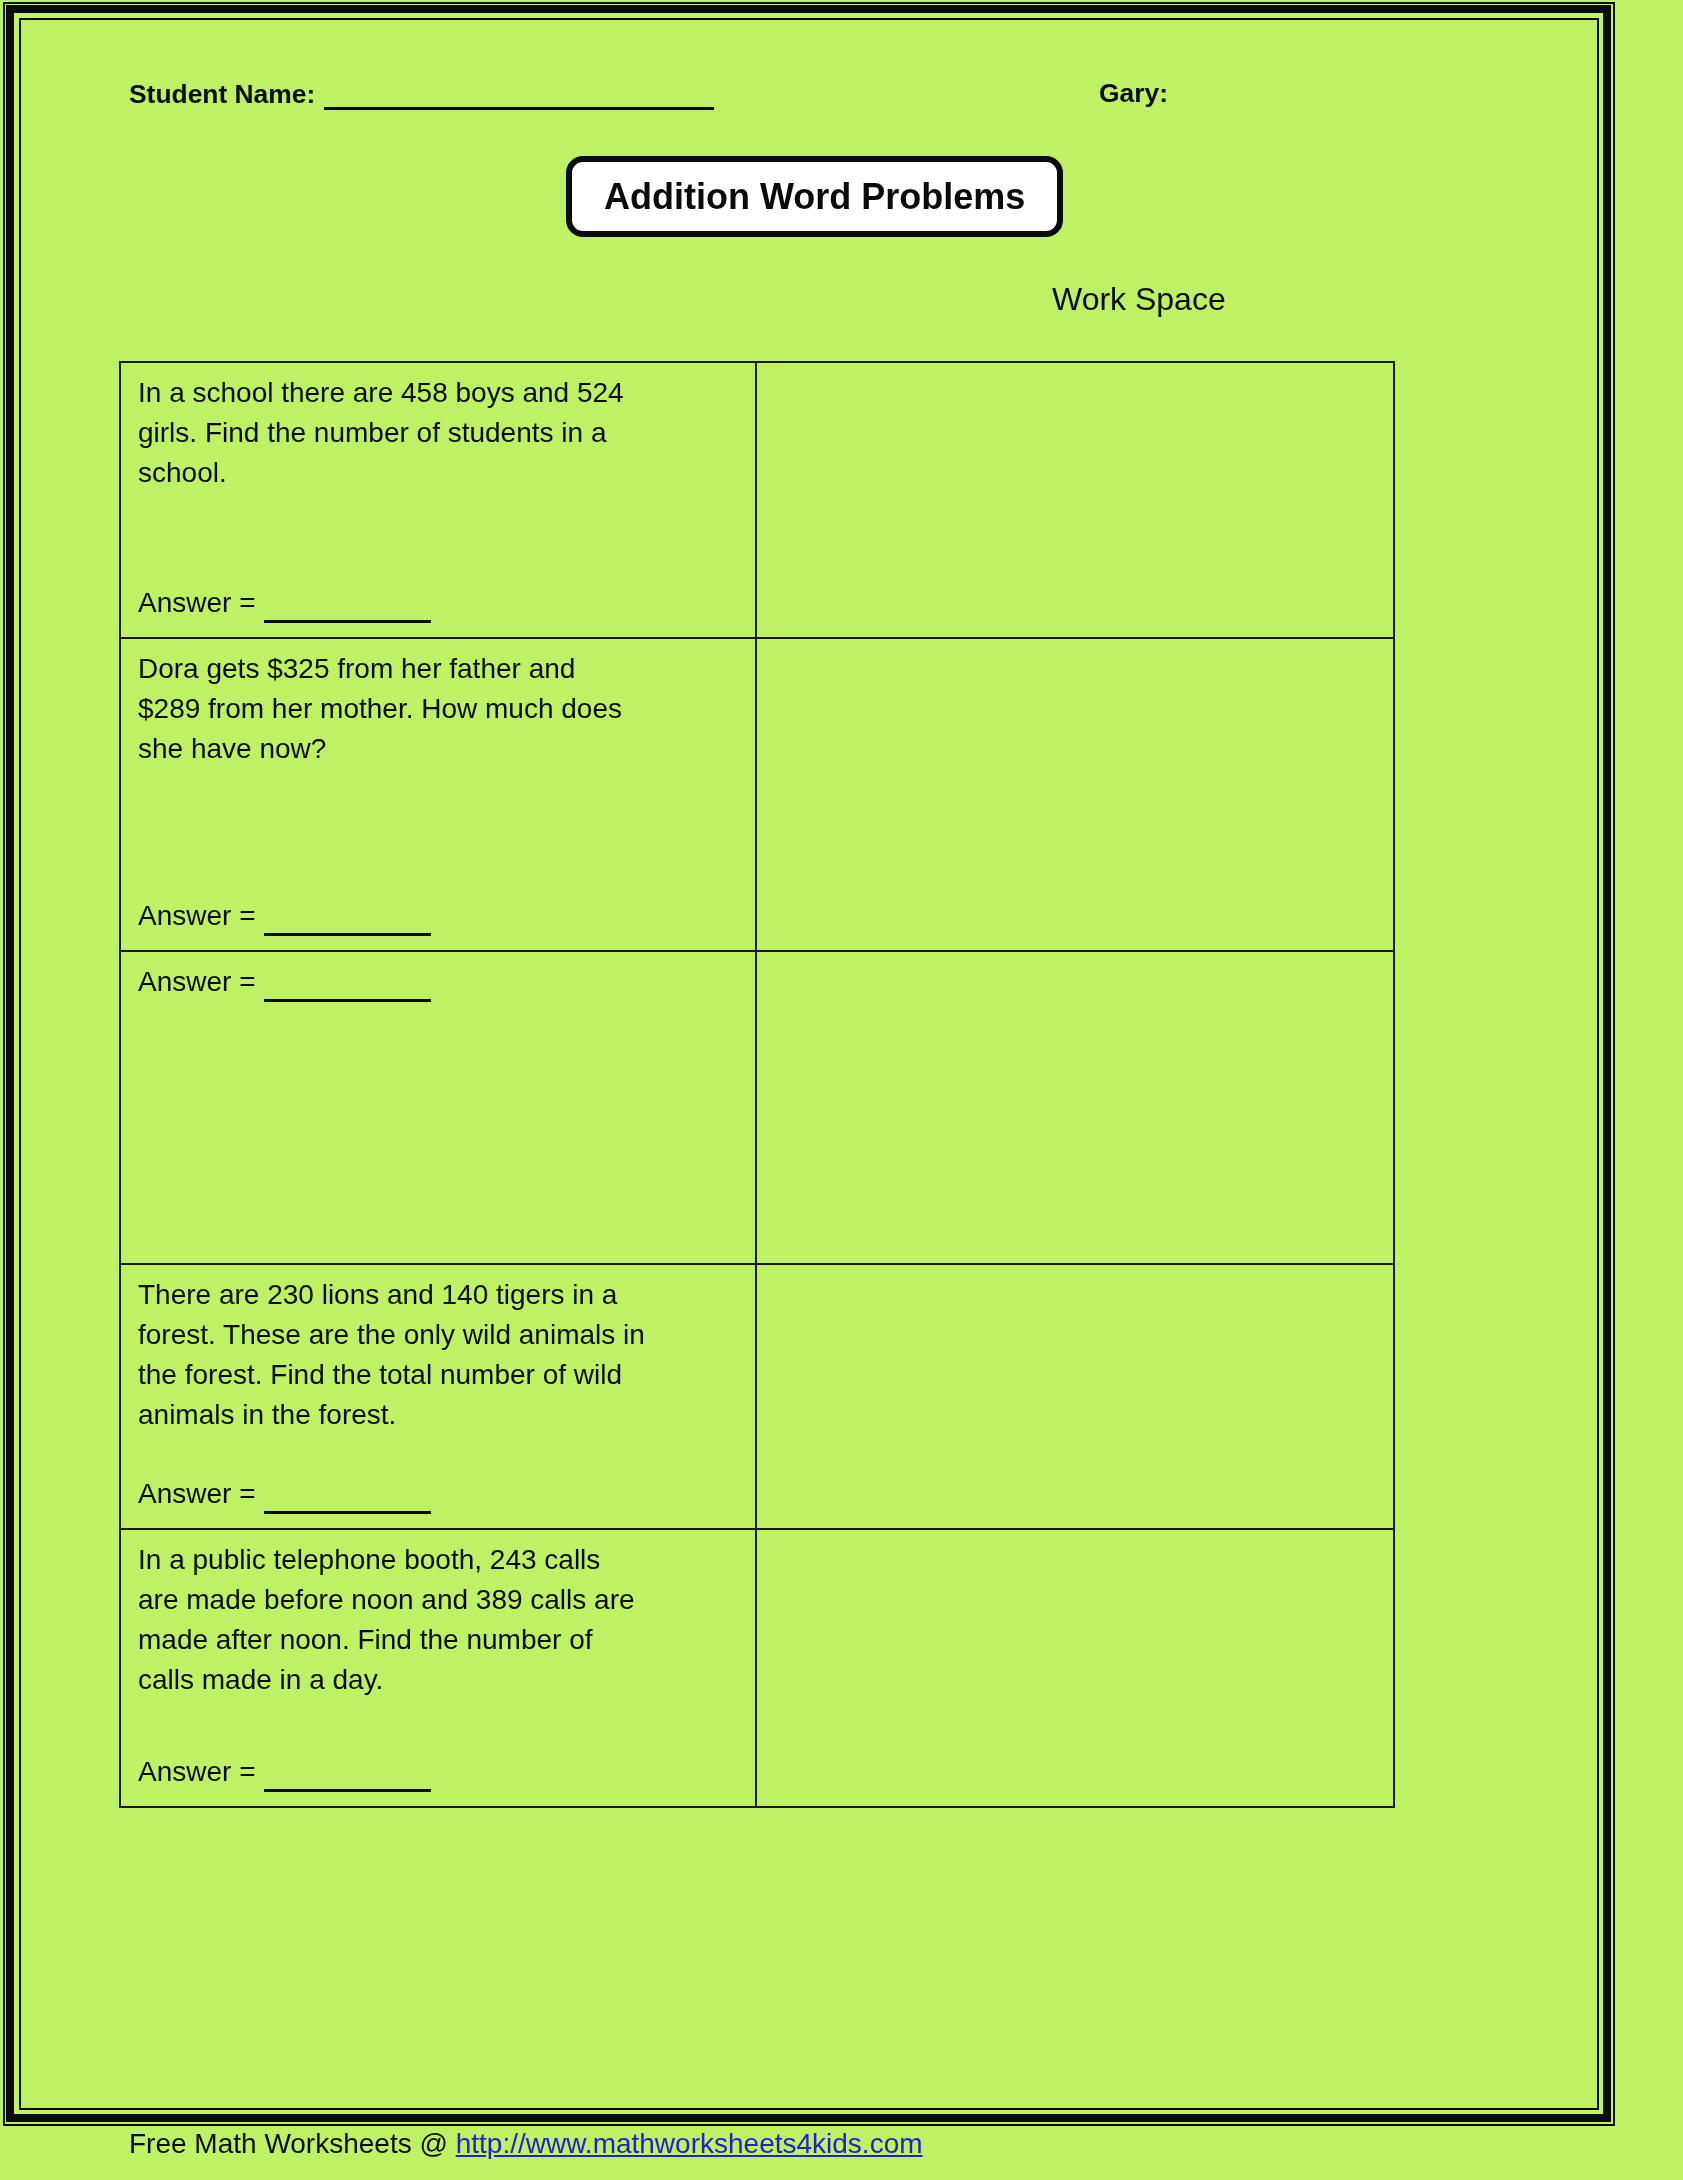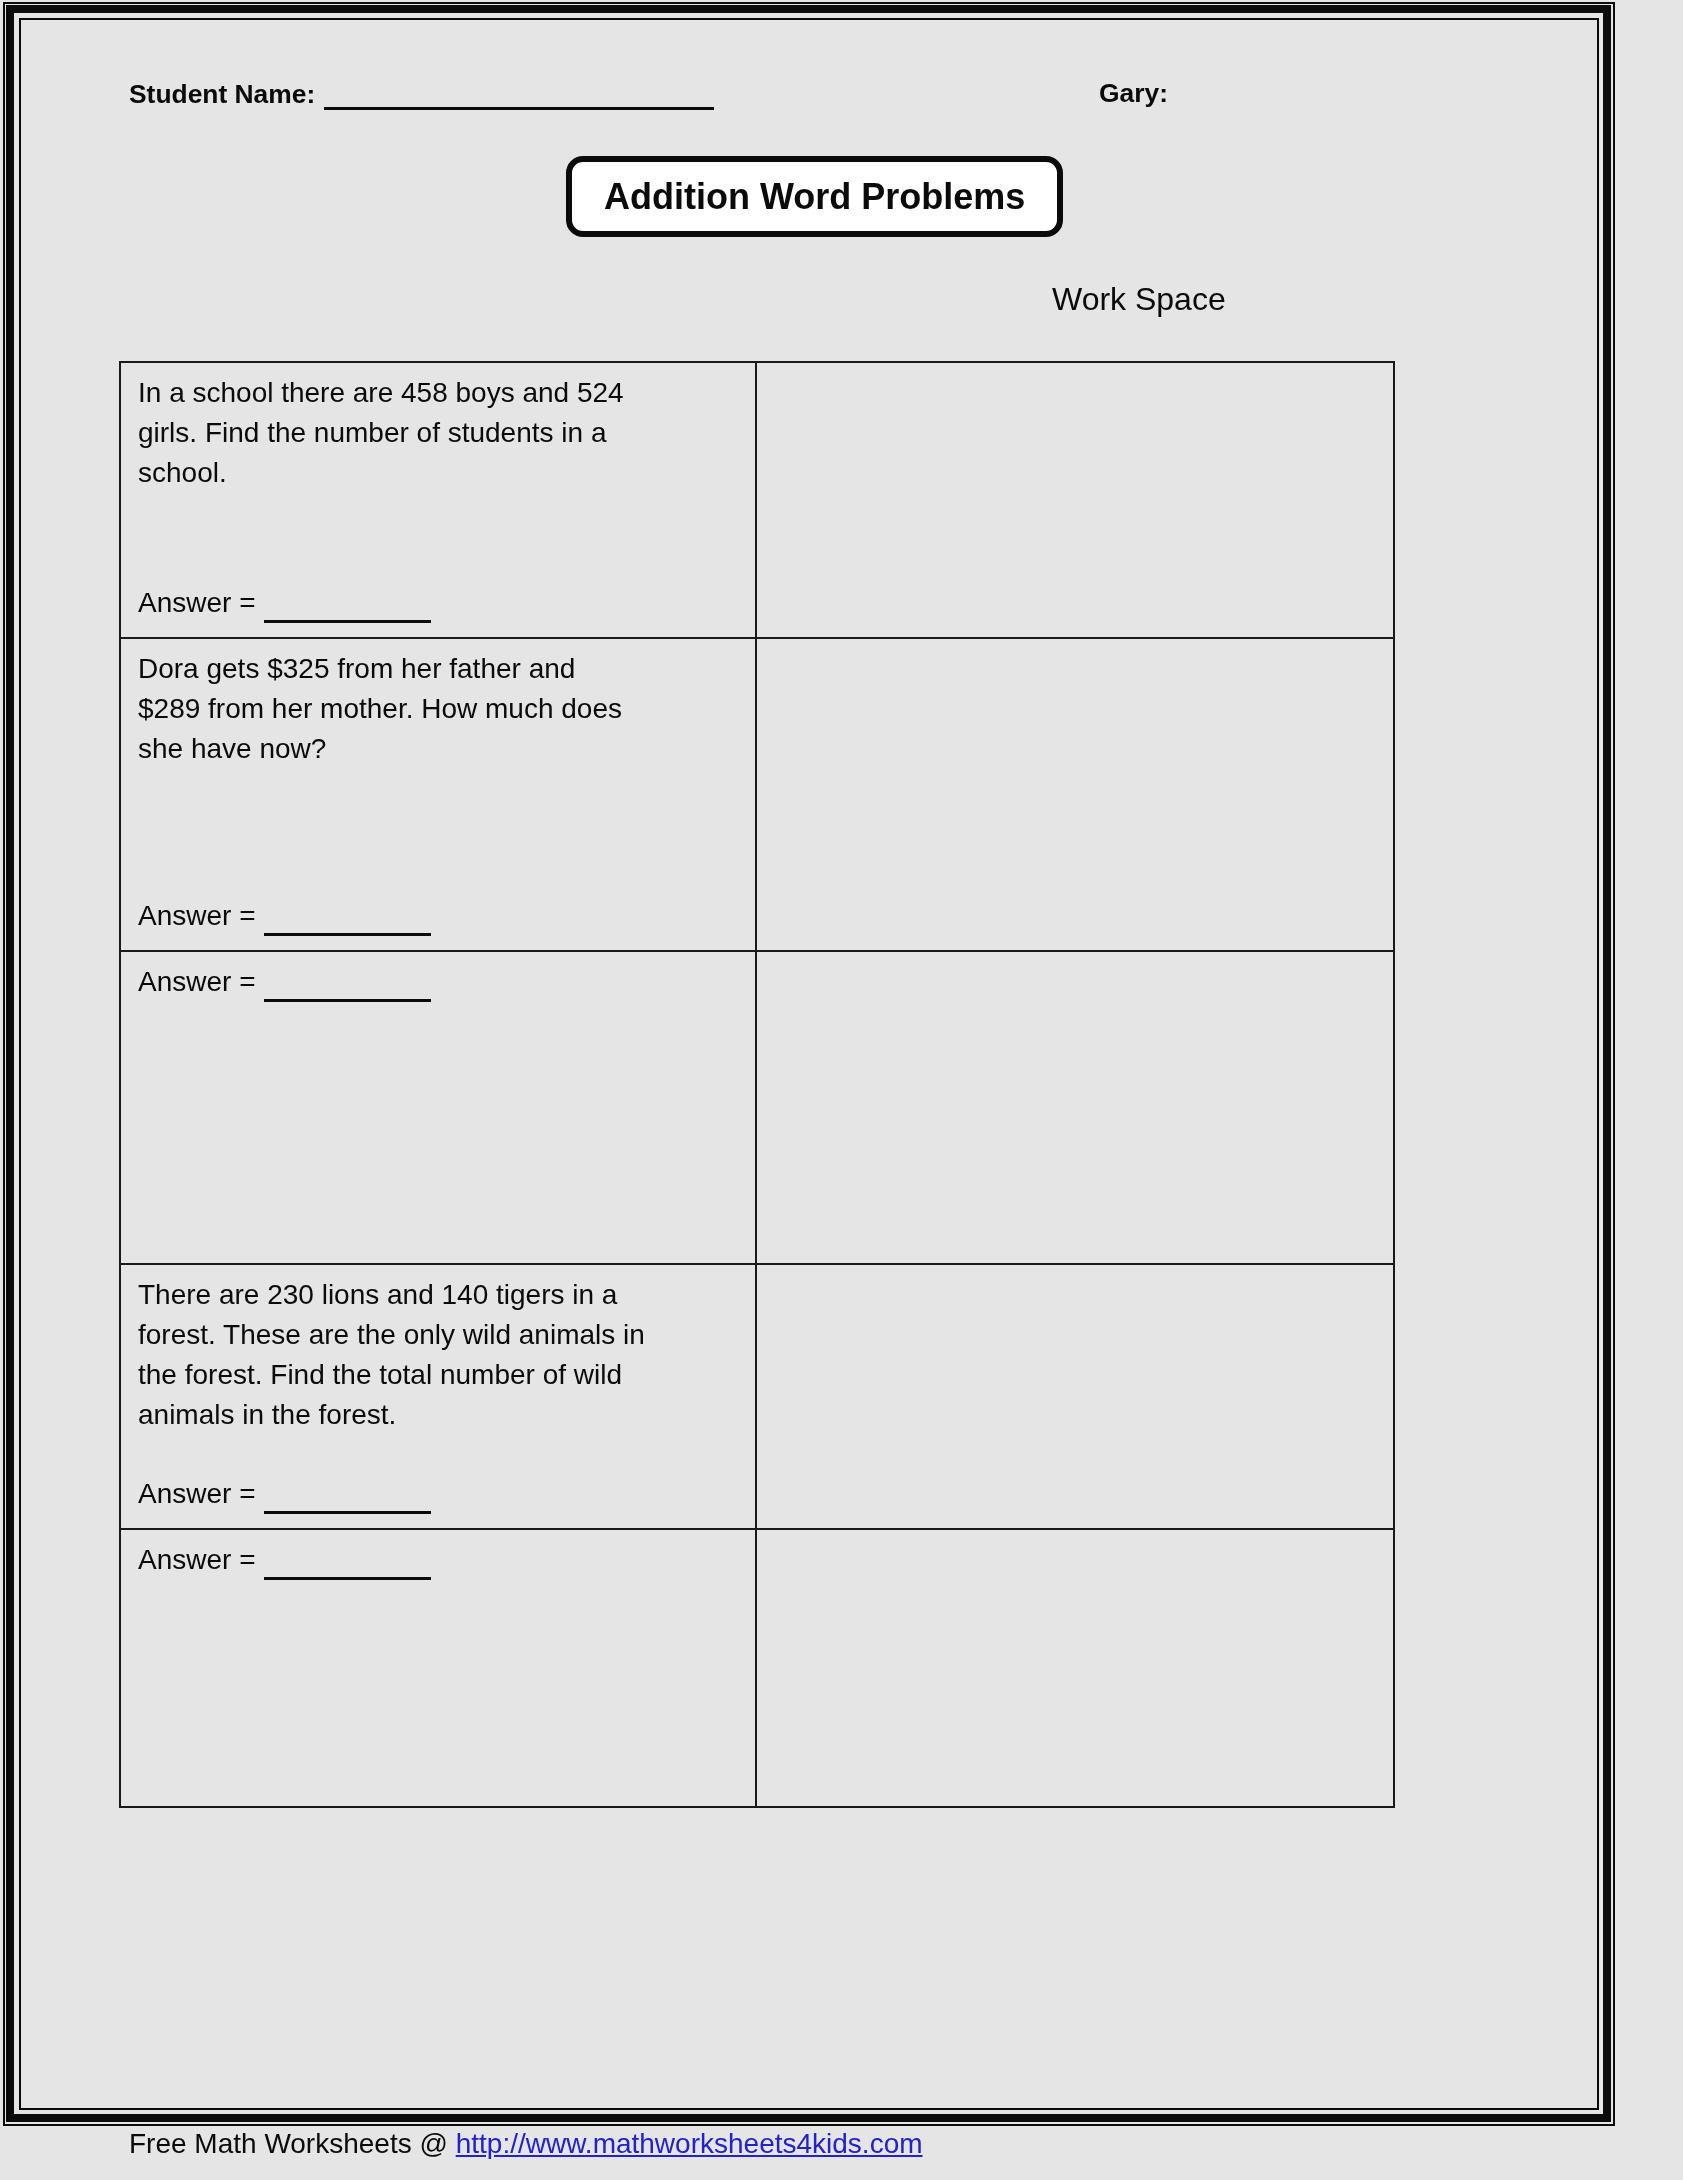--- a/index.html
+++ b/index.html
@@ -6,21 +6,21 @@
     margin: 0;
     padding: 0;
     background: #ffffff;
     font-family: "Liberation Sans", sans-serif;
     color: #0b0b0b;
   }
   .page {
     position: relative;
     width: 1683px;
     height: 2181px;
-    background: #e5e5e5;
+    background: #bef264;
     overflow: hidden;
   }
 
   
   .frame-outer {
     position: absolute;
     left: 2.6px; top: 1.7px;
     width: 1612px; height: 2124px;
     border: 2.6px solid #0b0b0b;
     box-sizing: border-box;
@@ -196,20 +196,24 @@
 forest. These are the only wild animals in
 the forest. Find the total number of wild
 animals in the forest.</div>
         <div class="answer-row"><span>Answer =</span><span class="ans-line"></span></div>
       </div>
       <div class="cell-work"></div>
     </div>
 
     <div class="t-row row-5">
       <div class="cell-q">
+        <div class="q-text">In a public telephone booth, 243 calls
+are made before noon and 389 calls are
+made after noon. Find the number of
+calls made in a day.</div>
         <div class="answer-row"><span>Answer =</span><span class="ans-line"></span></div>
       </div>
       <div class="cell-work"></div>
     </div>
 
   </div>
 
   <div class="footer">
     <span>Free Math Worksheets @ </span><span class="footer-link">http://www.mathworksheets4kids.com</span>
   </div>

